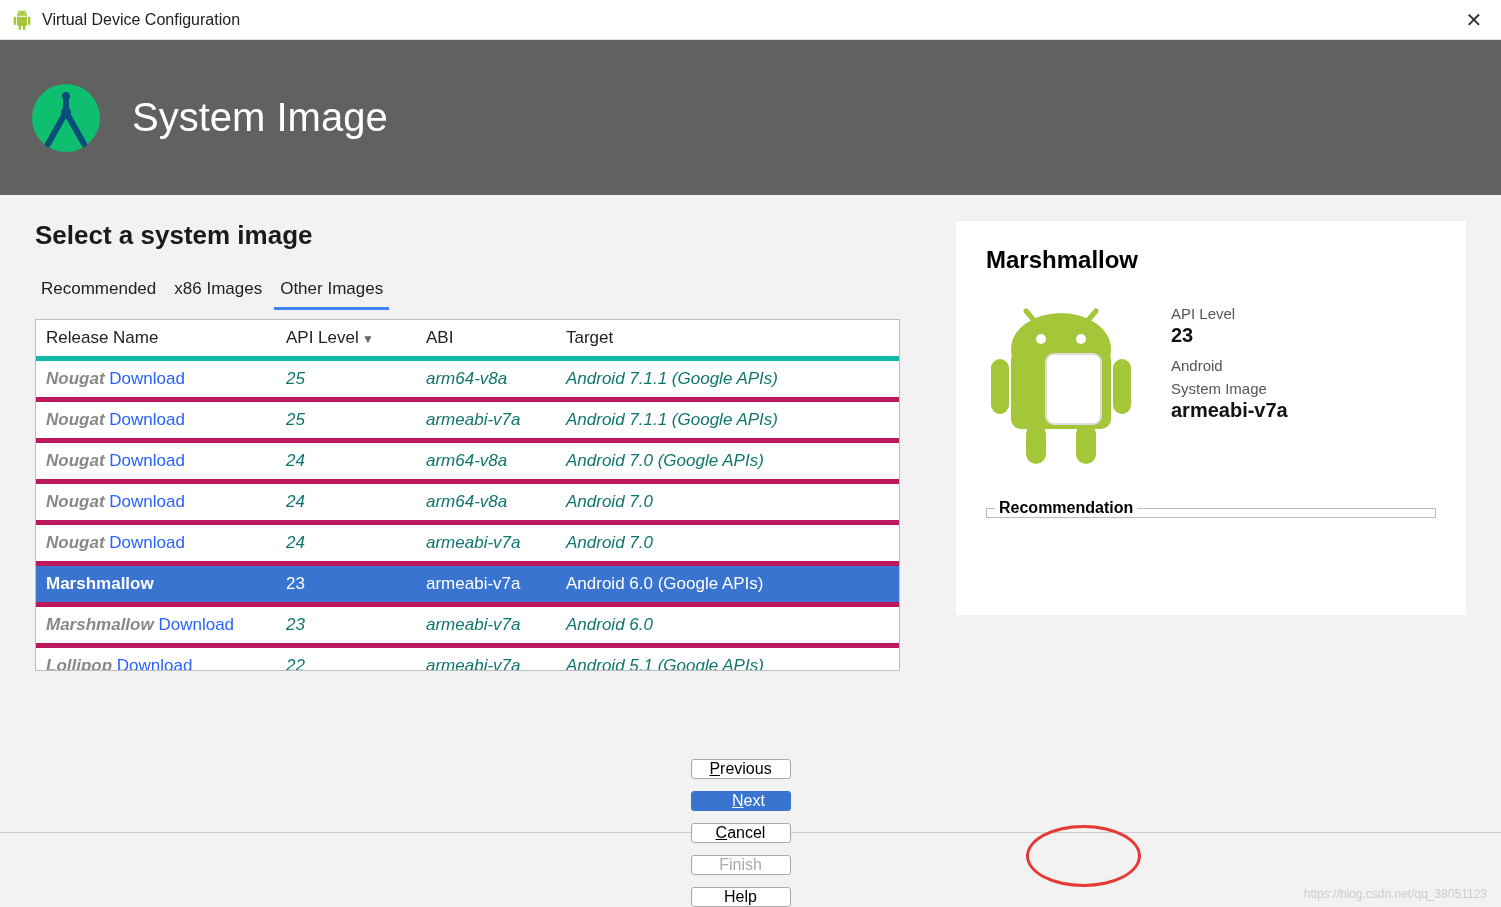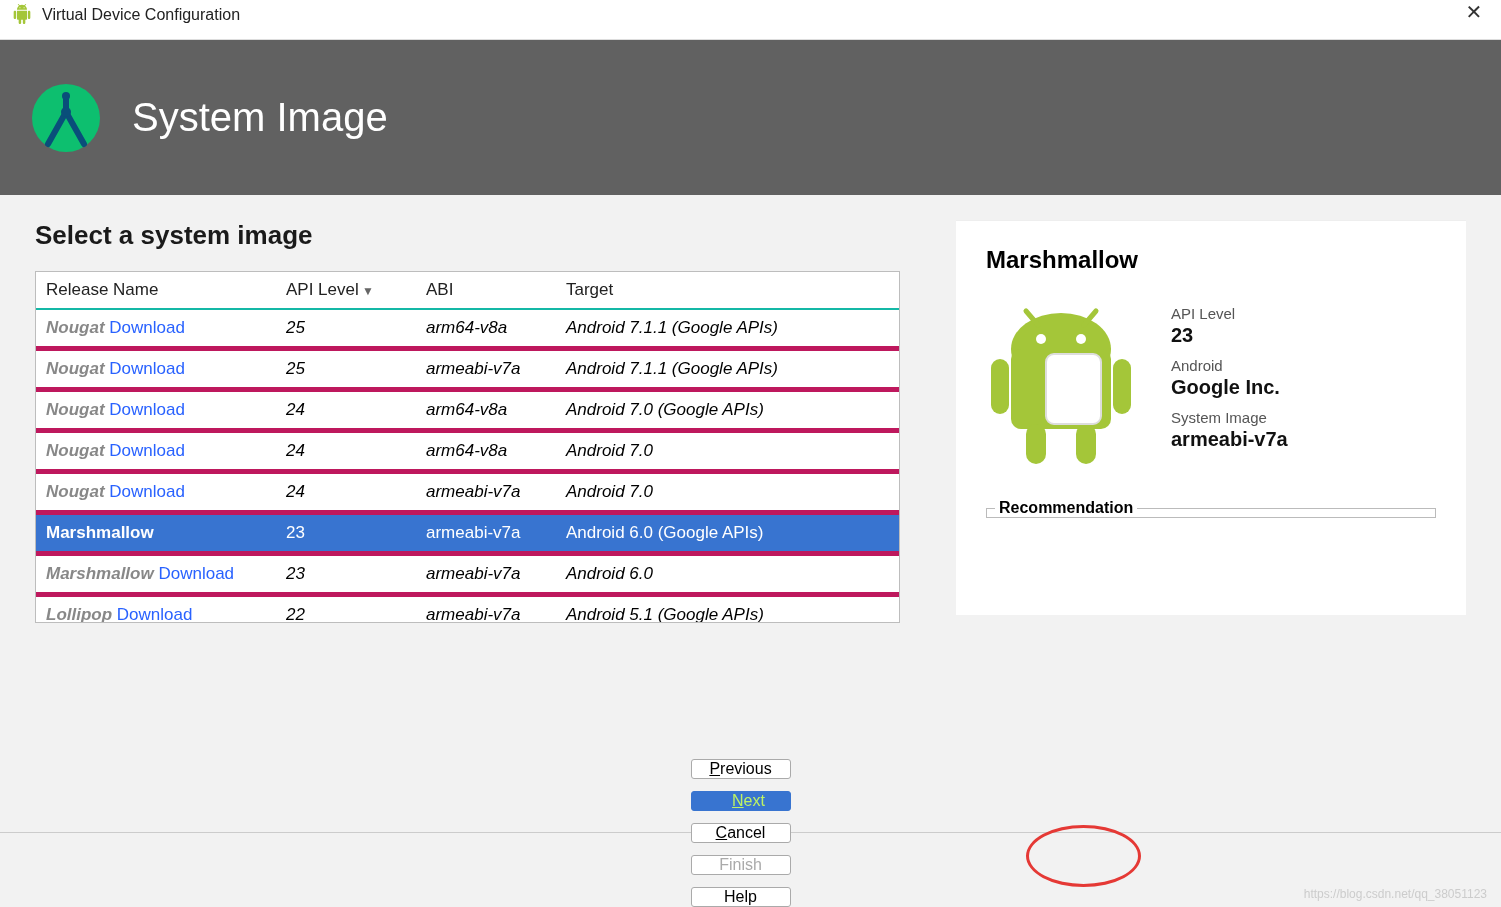--- a/index.html
+++ b/index.html
@@ -1,19 +1,19 @@
 <!DOCTYPE html>
 <html><head>
 <meta charset="utf-8">
 <style>
 * { box-sizing: border-box; margin: 0; padding: 0; }
 body { font-family: "Segoe UI", Arial, sans-serif; background: #f2f2f2; width: 1501px; height: 907px; overflow: hidden; position: relative; }
 
 
-.titlebar { height: 40px; background: #fff; display: flex; align-items: flex-end; padding: 15px 12px; border-bottom: 1px solid #ddd; }
+.titlebar { height: 40px; background: #fff; display: flex; align-items: center; padding: 15px 12px; border-bottom: 1px solid #ddd; }
 .titlebar .app-icon { width: 20px; height: 20px; margin-right: 10px; }
 .titlebar .title { font-size: 16px; color: #222; flex: 1; }
 .titlebar .close { font-size: 20px; width: 30px; text-align: center; cursor: pointer; color: #333; }
 
 
 .banner { height: 155px; background: #616161; display: flex; align-items: center; padding-left: 30px; color: #fff; }
 .banner .logo { width: 72px; height: 72px; margin-right: 30px; position: relative; }
 .banner h1 { font-size: 40px; font-weight: 400; }
 
 
@@ -21,26 +21,26 @@
 .left { flex: 1; }
 .left h2 { font-size: 26px; font-weight: 700; margin-bottom: 20px; color: #1a1a1a; }
 
 .tabs { display: flex; gap: 6px; border-bottom: 1px solid transparent; margin-bottom: 8px; }
 .tab { padding: 8px 6px; font-size: 17px; color: #222; cursor: pointer; border-bottom: 3px solid transparent; }
 .tab.active { border-bottom-color: #3b82f6; }
 
 .table-wrap { border: 1px solid #bdbdbd; background: #fff; height: 352px; overflow-y: auto; position: relative; }
 table { width: 100%; border-collapse: collapse; table-layout: fixed; }
 th, td { text-align: left; padding: 8px 10px; font-size: 17px; white-space: nowrap; overflow: hidden; text-overflow: ellipsis; }
-thead th { background: #fff; color: #222; font-weight: 400; border-bottom: 2px solid #14b8a6; }
+thead th { background: #fff; color: #222; font-weight: 400; border-bottom: 5px solid #14b8a6; }
 thead th.sorted::after { content: " ▼"; font-size: 12px; color: #666; }
 tbody td { border-bottom: 5px solid #be185d; }
 tbody tr .rel { font-style: italic; font-weight: 700; color: #888; }
 tbody tr .dl { color: #2962ff; font-style: normal; font-weight: 400; cursor: pointer; }
-tbody tr .muted { color: #000000; font-style: italic; }
+tbody tr .muted { color: #0f766e; font-style: italic; }
 tbody tr.selected td { background: #3874d0; color: #fff; }
 tbody tr.selected .rel { color: #fff; font-style: normal; }
 tbody tr.selected .muted { color: #fff; font-style: normal; }
 
 col.c1 { width: 240px; }
 col.c2 { width: 140px; }
 col.c3 { width: 140px; }
 col.c4 { width: auto; }
 
 .right { width: 510px; background: #fff; padding: 25px 30px 0 30px; height: 395px; overflow: hidden; border-top:1px solid #eee; }
@@ -50,21 +50,21 @@
 .facts { flex: 1; }
 .facts .lbl { font-size: 15px; color: #555; margin-top: 6px; }
 .facts .val { font-size: 20px; font-weight: 700; color: #111; margin-top: 2px; margin-bottom: 10px; }
 .reco { margin-top: 20px; border: 1px solid #bbb; padding: 0 8px; position: relative; font-size: 16px; font-weight: bold; }
 .reco legend { padding: 0 4px; }
 
 
 .footer { position: absolute; bottom: 0; left: 0; right: 0; height: 75px; border-top: 1px solid #ccc; background: #f2f2f2; display: flex; justify-content: flex-end; align-items: center; padding-right: 20px; gap: 12px; flex-direction: column; }
 .btn { min-width: 100px; height: 38px; border: 1px solid #aaa; background: #fff; border-radius: 3px; font-size: 16px; cursor: pointer; padding: 0 16px; }
 .btn .mn { text-decoration: underline; }
-.btn.primary { background: #3874d0; color: #bef264; border-color: #3874d0; padding-left: 32px; }
+.btn.primary { background: #3874d0; color: #ffffff; border-color: #3874d0; padding-left: 32px; }
 .btn:disabled { color: #aaa; cursor: default; }
 
 .circle-annot { position: absolute; bottom: 20px; right: 360px; width: 115px; height: 62px; border: 3px solid #e53935; border-radius: 50%; pointer-events: none; }
 
 .watermark { position:absolute; bottom:6px; right:14px; font-size:12px; color:#ccc; pointer-events:none; }
 
 
 .andgreen { fill: #a4c639; }
 </style>
 </head>
@@ -89,20 +89,25 @@
       <circle cx="36" cy="14" r="4" fill="#094e7a"></circle>
     </svg>
   </div>
   <h1>System Image</h1>
 </div>
 
 <div class="content">
   <div class="left">
     <h2>Select a system image</h2>
 
+    <div class="tabs">
+      <div class="tab">Recommended</div>
+      <div class="tab">x86 Images</div>
+      <div class="tab active">Other Images</div>
+    </div>
 
     <div class="table-wrap">
       <table>
         <colgroup>
             <col class="c1">
             <col class="c2">
             <col class="c3">
             <col class="c4">
           </colgroup>
         <thead>
@@ -182,21 +187,20 @@
           <circle cx="95" cy="40" r="5" fill="#fff"></circle>
           <line x1="40" y1="12" x2="52" y2="26" stroke="#a4c639" stroke-width="5" stroke-linecap="round"></line>
           <line x1="110" y1="12" x2="98" y2="26" stroke="#a4c639" stroke-width="5" stroke-linecap="round"></line>
           <rect x="60" y="55" width="55" height="70" rx="8" fill="#fff" stroke="#ddd" stroke-width="2"></rect>
         </svg>
       </div>
       <div class="facts">
         <div class="lbl">API Level</div>
         <div class="val">23</div>
         <div class="lbl">Android</div>
-        <div class="val">Google Inc.</div>
         <div class="lbl">System Image</div>
         <div class="val">armeabi-v7a</div>
       </div>
     </div>
     <fieldset class="reco">
       <legend>Recommendation</legend>
     </fieldset>
   </div>
 </div>
 

